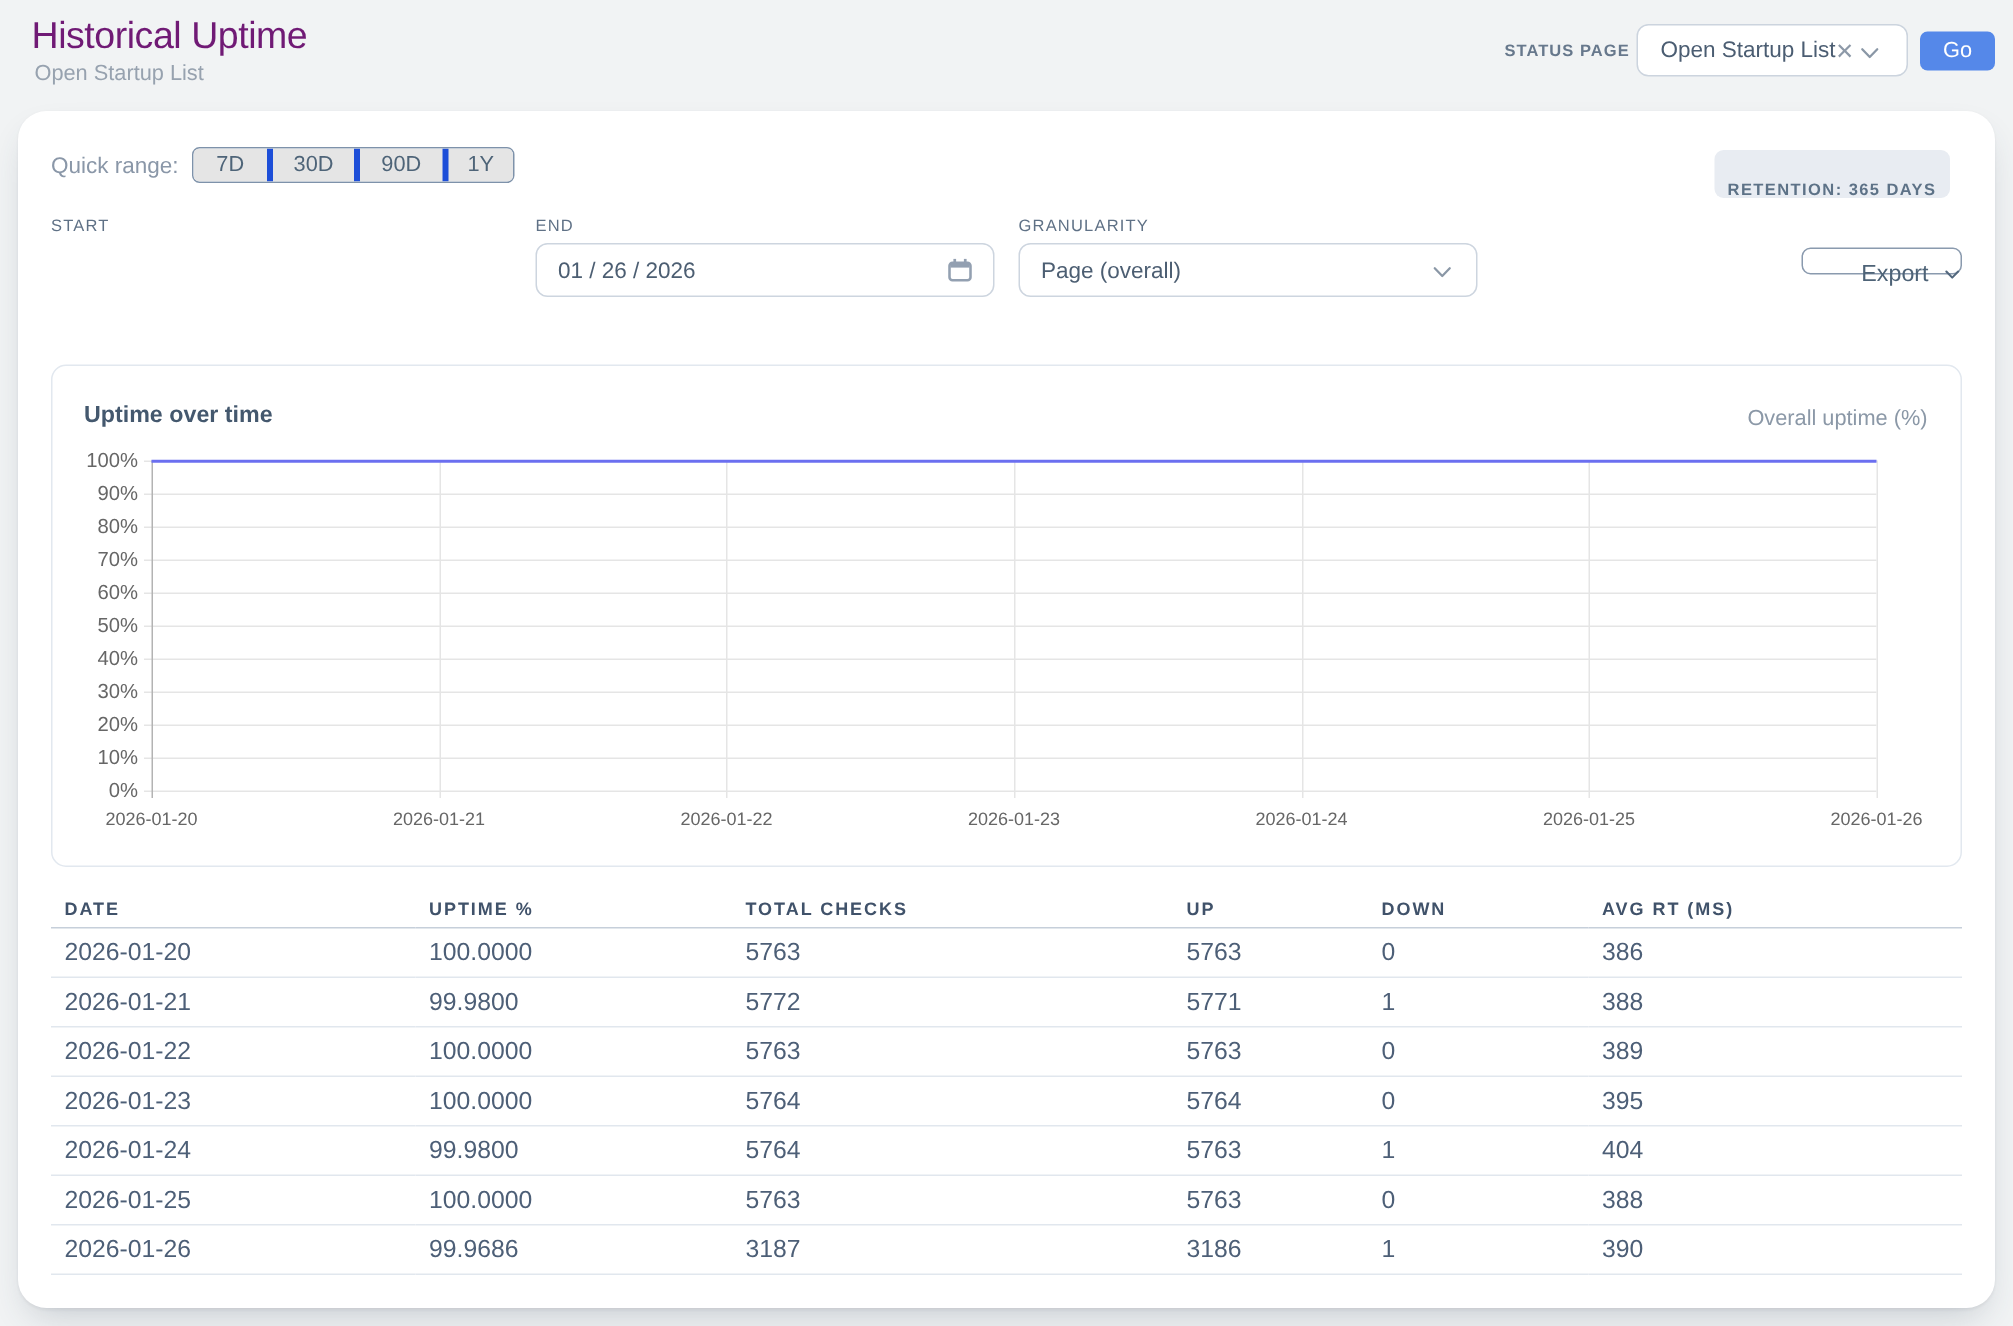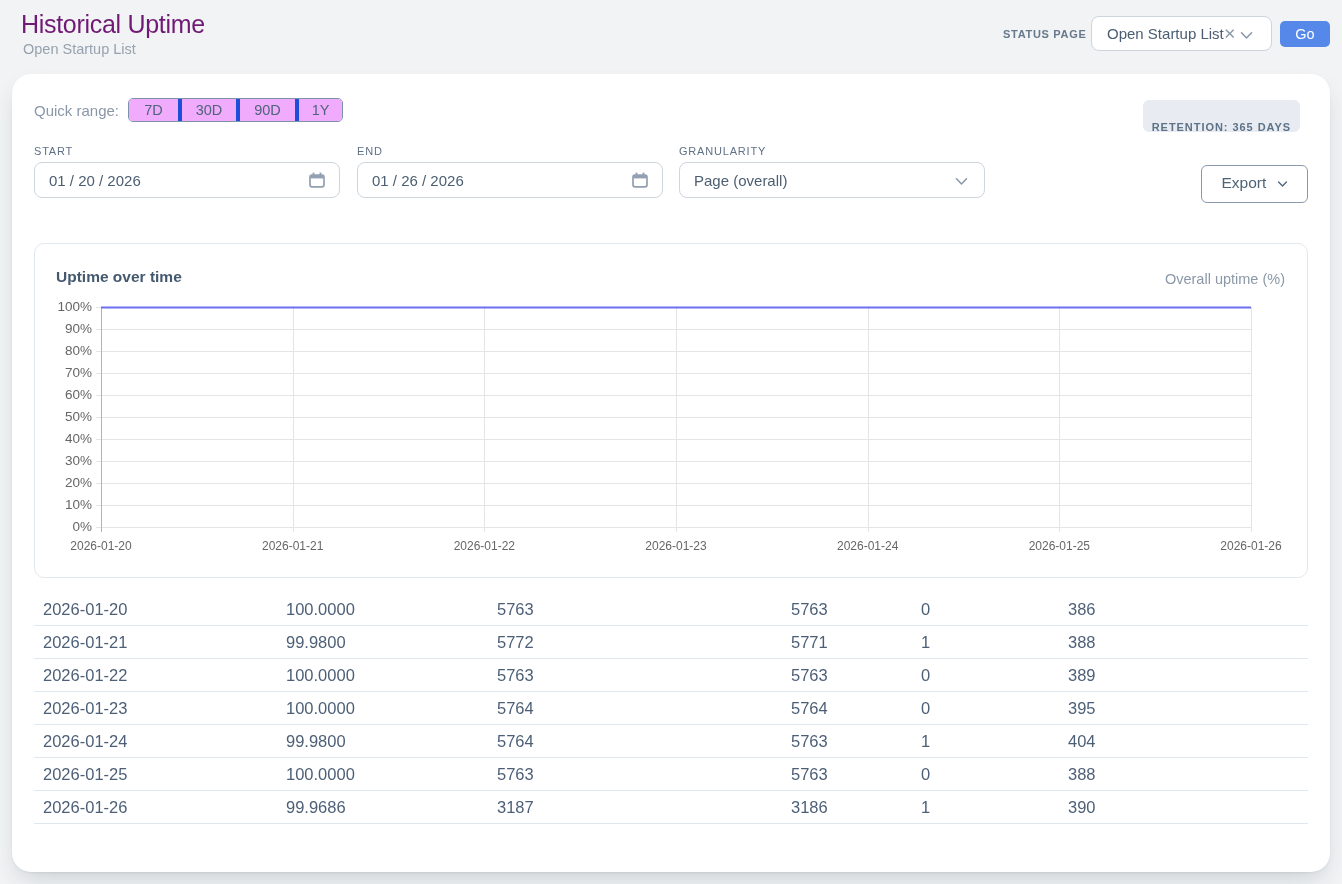--- a/index.html
+++ b/index.html
@@ -11,34 +11,34 @@
   .sel-top { position:absolute; left:1091px; top:16px; width:181px; height:35px; background:#fff; border:1px solid #ccd4de; border-radius:8px; }
   .sel-top .txt { position:absolute; left:15px; top:8px; font-size:15px; color:#4b5d72; }
   .sel-top .x { position:absolute; right:35px; top:8px; font-size:15px; color:#8d99a8; }
   .sel-top svg.chev { position:absolute; right:18px; top:14px; }
   .go { position:absolute; left:1280px; top:21px; width:50px; height:26px; background:#5588e9; border-radius:5px; color:#fff; font-size:14.5px; text-align:center; line-height:26px; }
   .card { position:absolute; left:12px; top:74px; width:1318px; height:798px; background:#fff; border-radius:19px; box-shadow:0 1px 2px rgba(30,41,59,.06), 0 11px 24px -8px rgba(51,65,85,.245); }
 
   
   .qr-label { position:absolute; left:22px; top:28px; font-size:15px; color:#8a97a8; }
   .seg { position:absolute; left:116px; top:24px; height:24px; display:flex; border:1px solid #7e92aa; border-radius:5px; overflow:hidden; background:#fff; }
-  .seg button { border:none; background:#f0abfc; font-family:inherit; font-size:14.5px; color:#4e6478; padding:0; height:22px; }
+  .seg button { border:none; background:#e5e5e5; font-family:inherit; font-size:14.5px; color:#4e6478; padding:0; height:22px; }
   .seg button + button { border-left:4px solid #1d4ed8; }
   .badge { position:absolute; right:30px; top:26px; height:22px; line-height:22px; padding:16px 9px; background:#e8ecf2; border-radius:6px; font-size:11px; font-weight:700; letter-spacing:.95px; color:#5d7287; }
 
   
   .fgroup { position:absolute; top:71px; width:306px; }
   .fgroup .lab { font-size:11px; letter-spacing:.8px; color:#5f7186; margin-bottom:5px; }
   .fbox { position:relative; height:36px; border:1px solid #cdd5df; border-radius:8px; background:#fff; font-size:15px; color:#4c5e72; }
   .fbox .val { position:absolute; left:14px; top:9px; }
   .g1 { left:22px; } .g2 { left:345px; } .g3 { left:667px; }
   .cal { position:absolute; right:14px; top:9px; }
   .chev3 { position:absolute; right:16px; top:14px; }
   .refresh { position:absolute; left:990px; top:91px; width:191px; height:36px; background:#5588e9; border:none; border-radius:6px; color:#fff; font-family:inherit; font-size:15.5px; text-align:center; line-height:36px; }
-  .export { position:absolute; left:1189px; top:91px; width:107px; height:38px; background:#fff; border:1px solid #8a9aae; border-radius:6px; font-size:15.5px; color:#4e6377; text-align:center; line-height:34px; }
+  .export { position:absolute; left:1189px; top:91px; width:107px; height:18px; background:#fff; border:1px solid #8a9aae; border-radius:6px; font-size:15.5px; color:#4e6377; text-align:right; line-height:34px; }
 
   
   .chartcard { position:absolute; left:22px; top:157px; width:1274px; height:335px; border:1px solid #e2e8ef; border-radius:10px; background:#fff;margin-top:12px; }
   .ct { position:absolute; left:21px; top:24px; font-size:15.5px; font-weight:700; color:#44586e; }
   .cr { position:absolute; right:22px; top:27px; font-size:14.5px; color:#8b98a7; }
 
   
   table.data { position:absolute; left:22px; top:518px; width:1274px; border-collapse:collapse; table-layout:fixed; }
   table.data th { height:26px; vertical-align:middle; text-align:left; font-size:12px; font-weight:700; letter-spacing:1.3px; color:#40526a; padding:2px 0 0 9px; border-bottom:1px solid #c6cfda; }
   table.data td { height:33px; vertical-align:middle; font-size:16.5px; color:#4d5f77; padding:2px 0 0 9px; border-bottom:1px solid #e1e7ee; }
@@ -62,29 +62,20 @@
     <div class="seg">
       <button style="width:49px">7D</button>
       <button style="width:58px">30D</button>
       <button style="width:59px">90D</button>
       <button style="width:47px">1Y</button>
     </div>
     <div class="badge">RETENTION: 365 DAYS</div>
 
     <div class="fgroup g1">
       <div class="lab">START</div>
-      <div class="fbox">
-        <span class="val">01 / 20 / 2026</span>
-        <svg class="cal" width="16" height="16" viewBox="0 0 16 16">
-          <rect x="1" y="3.2" width="14" height="11.6" rx="2" fill="none" stroke="#93a0b1" stroke-width="1.7"></rect>
-          <rect x="1.6" y="3.6" width="12.8" height="2.8" fill="#93a0b1"></rect>
-          <rect x="3.6" y="0.6" width="1.8" height="3.4" fill="#93a0b1"></rect>
-          <rect x="10.6" y="0.6" width="1.8" height="3.4" fill="#93a0b1"></rect>
-        </svg>
-      </div>
     </div>
     <div class="fgroup g2">
       <div class="lab">END</div>
       <div class="fbox">
         <span class="val">01 / 26 / 2026</span>
         <svg class="cal" width="16" height="16" viewBox="0 0 16 16">
           <rect x="1" y="3.2" width="14" height="11.6" rx="2" fill="none" stroke="#93a0b1" stroke-width="1.7"></rect>
           <rect x="1.6" y="3.6" width="12.8" height="2.8" fill="#93a0b1"></rect>
           <rect x="3.6" y="0.6" width="1.8" height="3.4" fill="#93a0b1"></rect>
           <rect x="10.6" y="0.6" width="1.8" height="3.4" fill="#93a0b1"></rect>
@@ -151,20 +142,28 @@
     <table class="data">
       <colgroup>
         <col style="width:243px">
         <col style="width:211px">
         <col style="width:294px">
         <col style="width:130px">
         <col style="width:147px">
         <col style="width:249px">
       </colgroup>
       <tbody>
+        <tr>
+          <th>DATE</th>
+          <th>UPTIME %</th>
+          <th>TOTAL CHECKS</th>
+          <th>UP</th>
+          <th>DOWN</th>
+          <th>AVG RT (MS)</th>
+        </tr>
       <tr>
           <td>2026-01-20</td>
           <td>100.0000</td>
           <td>5763</td>
           <td>5763</td>
           <td>0</td>
           <td>386</td>
         </tr>
       <tr>
           <td>2026-01-21</td>

